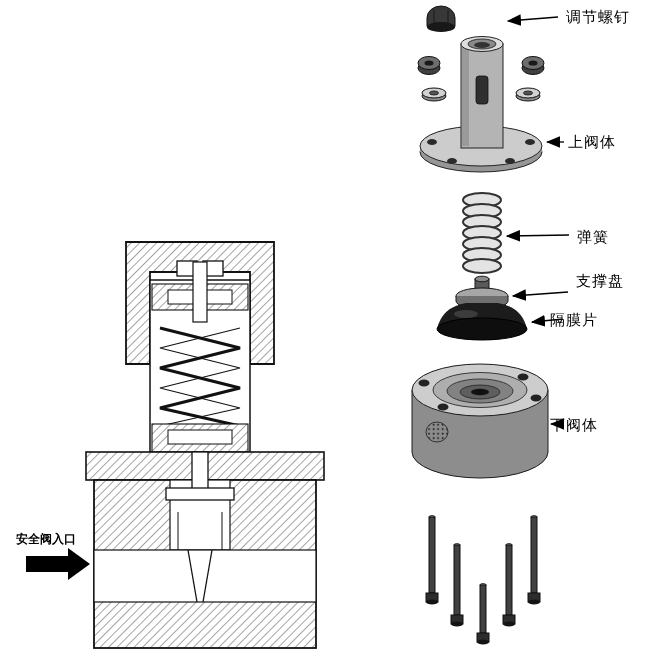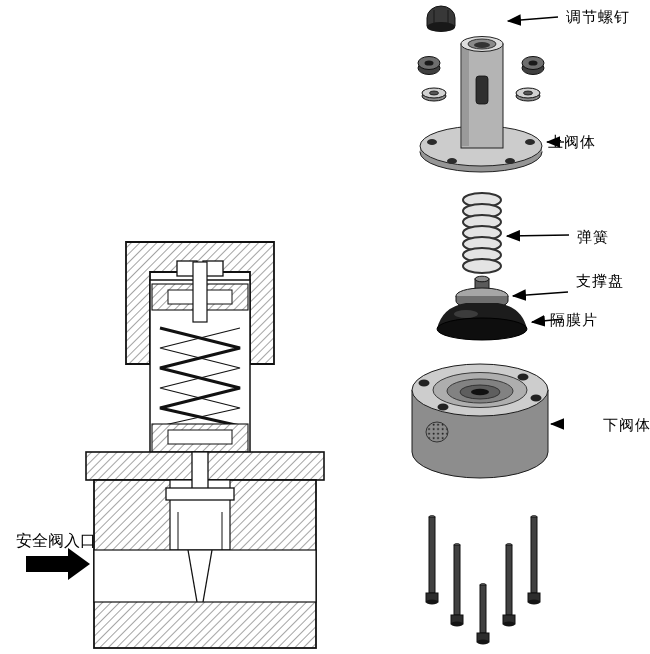--- a/index.html
+++ b/index.html
@@ -1,20 +1,20 @@
 <!DOCTYPE html>
 <html><head>
 <meta charset="utf-8">
 <style>
   html,body{margin:0;padding:0;background:#fff;}
   .canvas{position:relative;width:650px;height:654px;background:#ffffff;overflow:hidden;
           font-family:"Liberation Sans","DejaVu Sans",sans-serif;}
   .canvas svg{position:absolute;left:0;top:0;}
   .lbl{position:absolute;font-size:15px;color:#000;white-space:nowrap;letter-spacing:1px;}
-  .lbl.small{font-size:16px;font-weight:normal;letter-spacing:0;}
+  .lbl.small{font-size:12px;font-weight:bold;letter-spacing:0;}
 </style>
 </head>
 <body>
 
 <div class="canvas">
 
   <svg width="650" height="654" viewBox="0 0 650 654">
     <defs>
       <pattern id="h" patternUnits="userSpaceOnUse" width="6" height="6" patternTransform="rotate(45)">
         <rect width="6" height="6" fill="#ffffff"></rect>
@@ -185,20 +185,20 @@
         <line x1="564" y1="142" x2="547" y2="142" marker-end="url(#ah)"></line>
         <line x1="569" y1="235" x2="507" y2="236" marker-end="url(#ah)"></line>
         <line x1="568" y1="292" x2="513" y2="296" marker-end="url(#ah)"></line>
         <line x1="563" y1="319" x2="532" y2="322" marker-end="url(#ah)"></line>
         <line x1="564" y1="424" x2="551" y2="424" marker-end="url(#ah)"></line>
       </g>
     </g>
   </svg>
 
   <span class="lbl" style="left:566px;top:8px">调节螺钉</span>
-  <span class="lbl" style="left:548px;top:133px">上阀体</span>
+  <span class="lbl" style="left:568px;top:133px">上阀体</span>
   <span class="lbl" style="left:577px;top:228px">弹簧</span>
   <span class="lbl" style="left:576px;top:272px">支撑盘</span>
   <span class="lbl" style="left:550px;top:311px">隔膜片</span>
-  <span class="lbl" style="left:603px;top:416px">下阀体</span>
+  <span class="lbl" style="left:550px;top:416px">下阀体</span>
   <span class="lbl small" style="left:16px;top:531px">安全阀入口</span>
 
 </div>
 
 </body></html>

